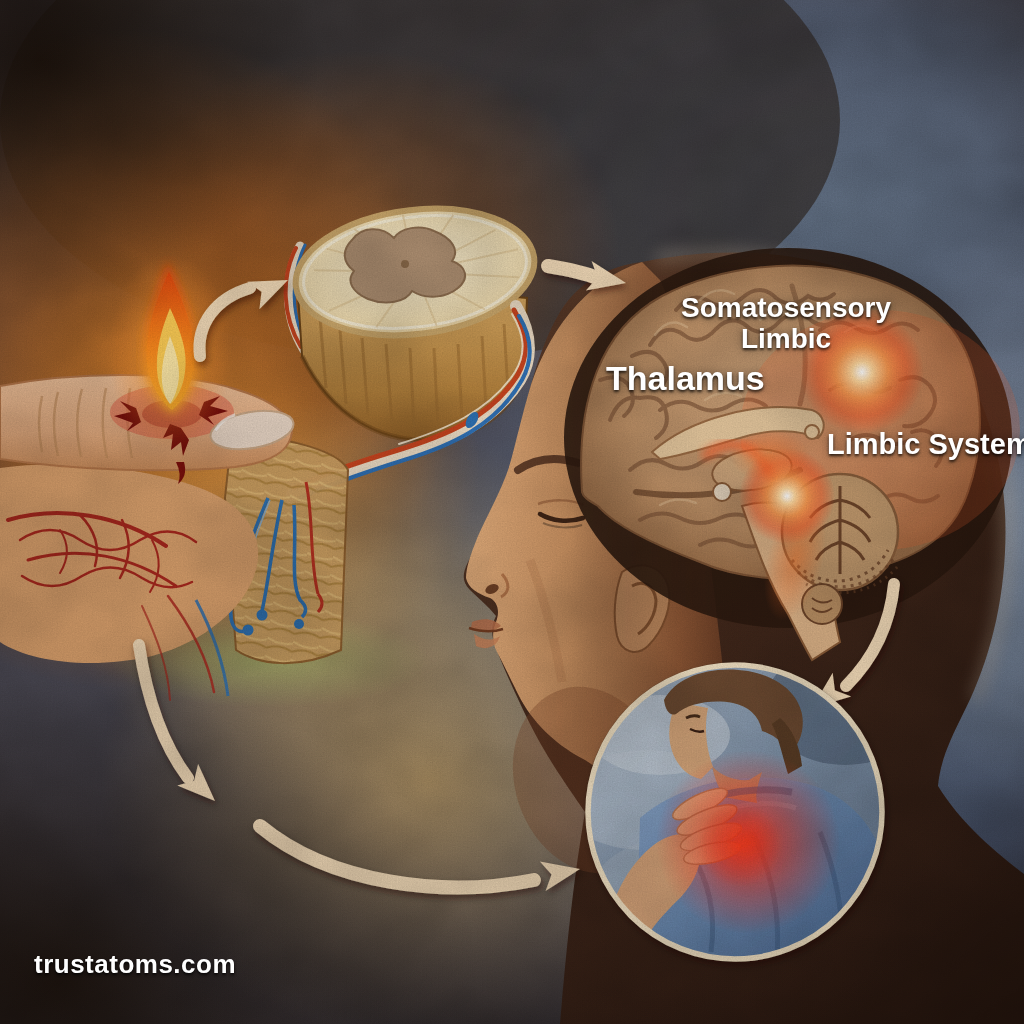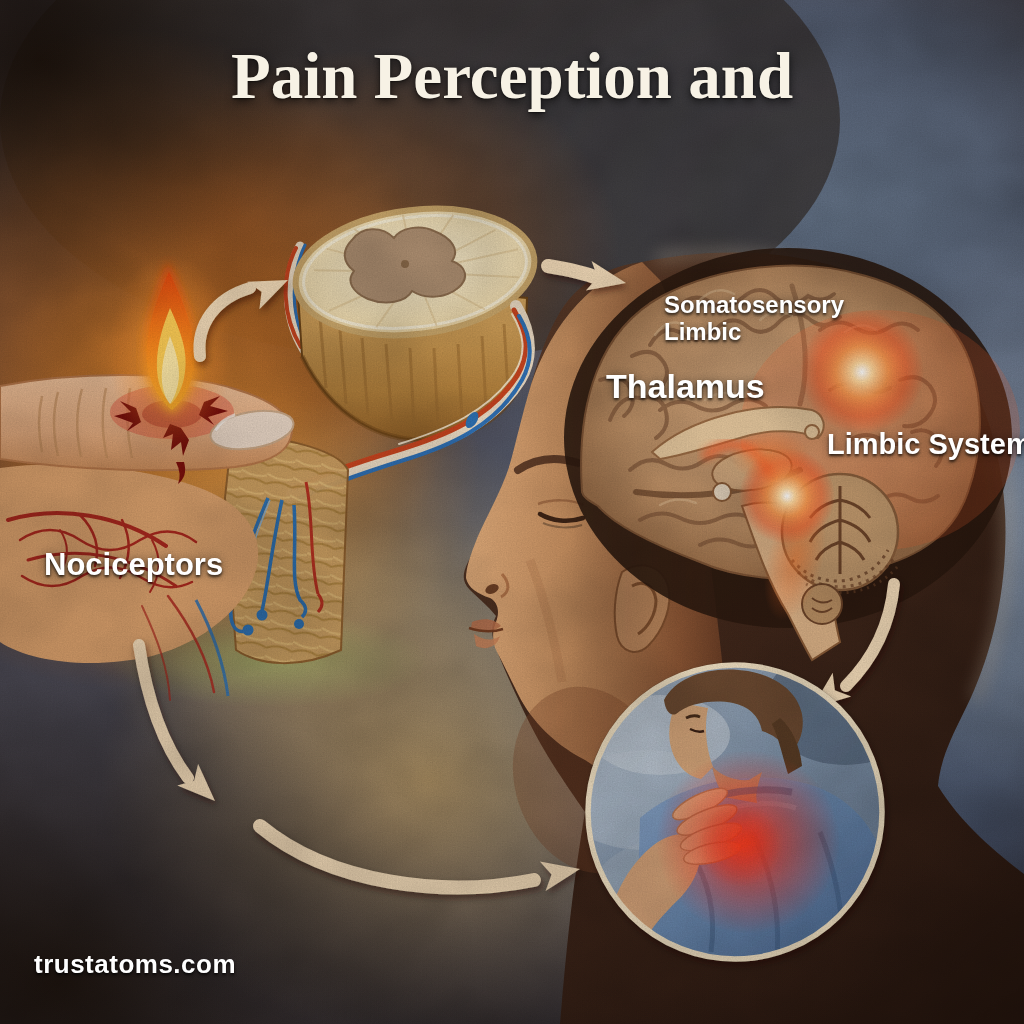--- a/index.html
+++ b/index.html
@@ -7,22 +7,22 @@
          background:#45434e;font-family:"Liberation Sans",sans-serif;}
   .stage svg{position:absolute;left:0;top:0;}
   .overlay-label{position:absolute;color:#fff;font-weight:bold;
     text-shadow:0 2px 3px rgba(0,0,0,.75),0 0 10px rgba(0,0,0,.45);
     white-space:nowrap;line-height:1.12;}
   .title{position:absolute;left:0;top:36px;width:100%;text-align:center;
     font-family:"Liberation Serif",serif;font-weight:bold;font-size:65px;
     color:#f7f2e5;line-height:1.26;
     text-shadow:0 3px 8px rgba(0,0,0,.65),0 1px 2px rgba(0,0,0,.5);}
   .lbl-nociceptors{left:44px;top:548px;font-size:31px;}
-  .lbl-thalamus{left:606px;top:367px;font-size:34px;}
-  .lbl-cortex{left:664px;top:292px;width:244px;font-size:24px;}
+  .lbl-thalamus{left:606px;top:359px;font-size:34px;}
+  .lbl-cortex{left:664px;top:292px;width:244px;text-align:center;font-size:28px;}
   .lbl-limbic{left:827px;top:428px;font-size:29px;}
   .watermark{left:34px;top:950px;font-size:26px;letter-spacing:.5px;
     text-shadow:0 2px 3px rgba(0,0,0,.8);}
 </style>
 </head>
 <body>
 
 <div class="stage">
 <svg width="1024" height="1024" viewBox="0 0 1024 1024">
 <defs>
@@ -442,23 +442,21 @@
   </g>
   <circle cx="735" cy="812" r="147" fill="none" stroke="#f2e2c4" stroke-width="5.5"></circle>
 </g>
 
 <rect width="1024" height="1024" filter="url(#mottle)" opacity=".16"></rect>
 <rect width="1024" height="1024" filter="url(#grain)" opacity=".18"></rect>
 <rect width="1024" height="1024" fill="url(#vig)"></rect>
 </svg>
 
 <div class="title">
-  <div>Pain Perception and</div>
 </div>
-<div class="overlay-label lbl-nociceptors">Nociceptors</div>
 <div class="overlay-label lbl-thalamus">Thalamus</div>
 <div class="overlay-label lbl-cortex">
   <div>Somatosensory</div>
   <div>Limbic</div>
 </div>
 <div class="overlay-label lbl-limbic">Limbic System</div>
 <div class="overlay-label watermark">trustatoms.com</div>
 </div>
 
 </body></html>

